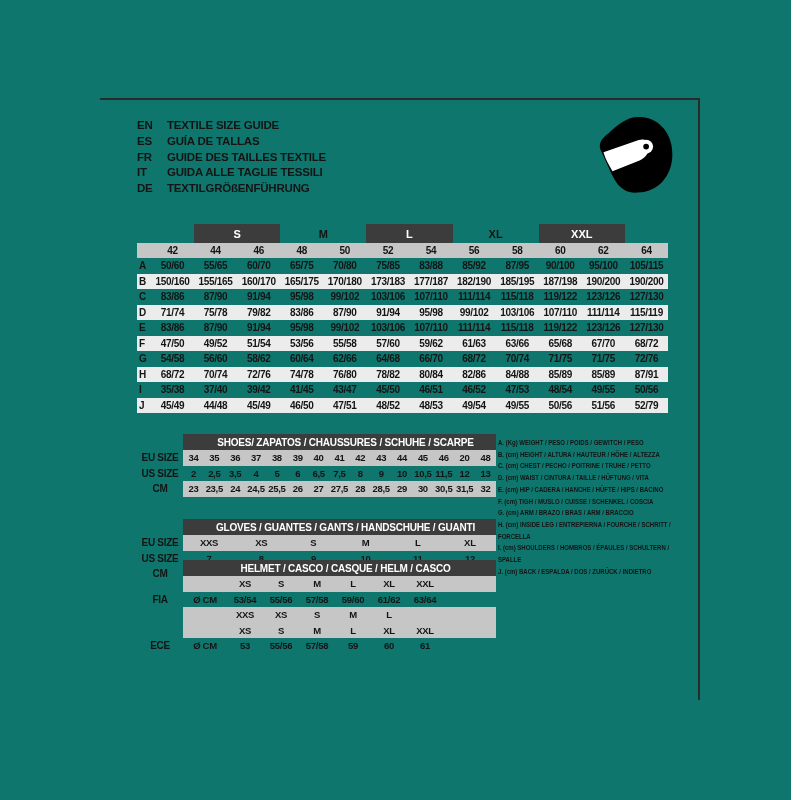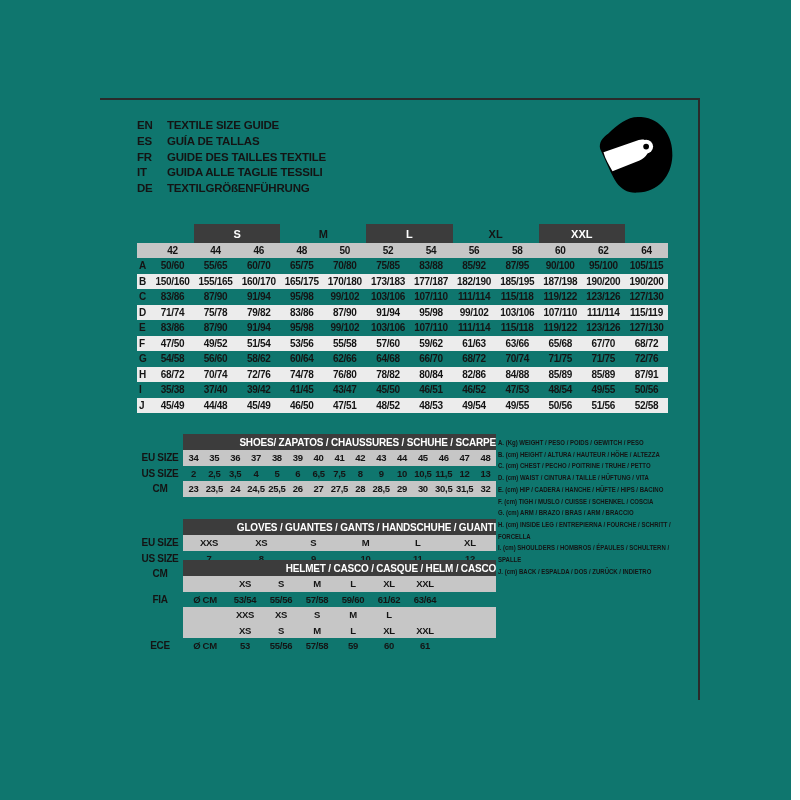--- a/index.html
+++ b/index.html
@@ -23,21 +23,21 @@
   .sizetable td,.sizetable th{height:15.5px;}
   .grouprow td{height:19px;font-size:11px;letter-spacing:0;}
   .gbox.dark{background:#3c3c3c;color:#fff;}
   .numrow td{background:#c6c6c6;height:15px;}
   .sizetable tbody th{text-align:left;padding-left:2px;}
   .sizetable tr.alt td,.sizetable tr.alt th{background:#ececec;}
   
   .band{position:absolute;left:137px;width:359px;font-size:9.5px;letter-spacing:-0.3px;text-align:center;}
   .band td,.band th{height:15.5px;}
   .band th.lab{text-align:center;font-size:10px;}
-  .band td.bar{background:#3c3c3c;color:#fff;text-align:right;padding-left:12px;
+  .band td.bar{background:#3c3c3c;color:#fff;text-align:center;padding-left:12px;
                font-size:10px;height:16px;letter-spacing:-0.2px;}
   .band td.sh{background:#c6c6c6;}
   .shoes{top:434px;}
   .gloves{top:499px;margin-top:20px;}
   .helm{top:560px;}
   
   .legend{position:absolute;left:498px;top:437px;width:237px;font-size:7.5px;font-weight:bold;
           line-height:11.7px;transform:scaleX(0.8);transform-origin:0 0;letter-spacing:0;}
   .legend .litem{margin:0;}
 </style>
@@ -261,21 +261,21 @@
           <td>44/48</td>
           <td>45/49</td>
           <td>46/50</td>
           <td>47/51</td>
           <td>48/52</td>
           <td>48/53</td>
           <td>49/54</td>
           <td>49/55</td>
           <td>50/56</td>
           <td>51/56</td>
-          <td>52/58</td>
+          <td>52/79</td>
         </tr>
       </tbody>
   </table>
 
   <table class="band shoes">
     <colgroup>
         <col style="width:46px">
         <col>
         <col>
         <col>
@@ -307,21 +307,21 @@
           <td class="sh">37</td>
           <td class="sh">38</td>
           <td class="sh">39</td>
           <td class="sh">40</td>
           <td class="sh">41</td>
           <td class="sh">42</td>
           <td class="sh">43</td>
           <td class="sh">44</td>
           <td class="sh">45</td>
           <td class="sh">46</td>
-          <td class="sh">47</td>
+          <td class="sh">20</td>
           <td class="sh">48</td>
         </tr>
         <tr>
           <th class="lab">US SIZE</th>
           <td>2</td>
           <td>2,5</td>
           <td>3,5</td>
           <td>4</td>
           <td>5</td>
           <td>6</td>

